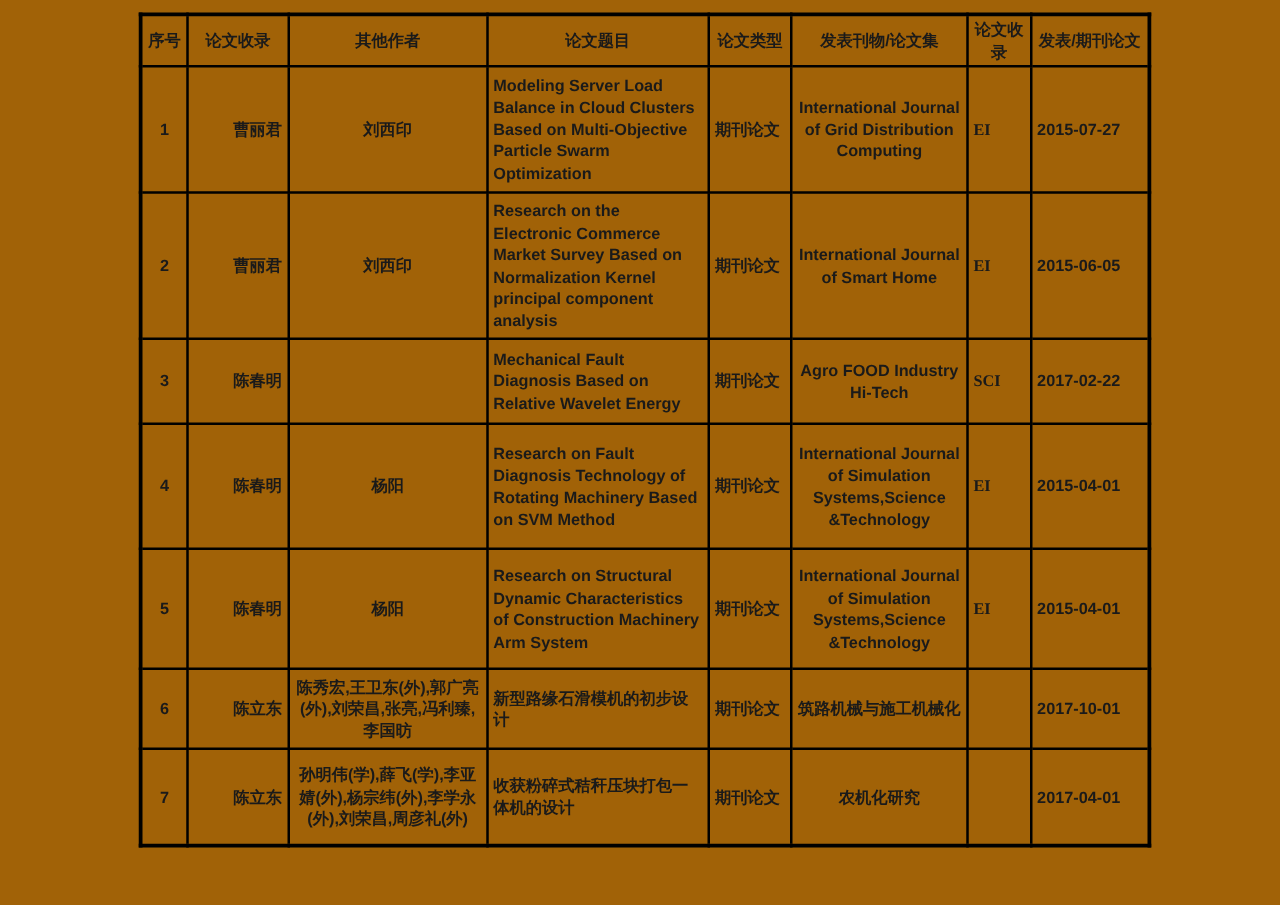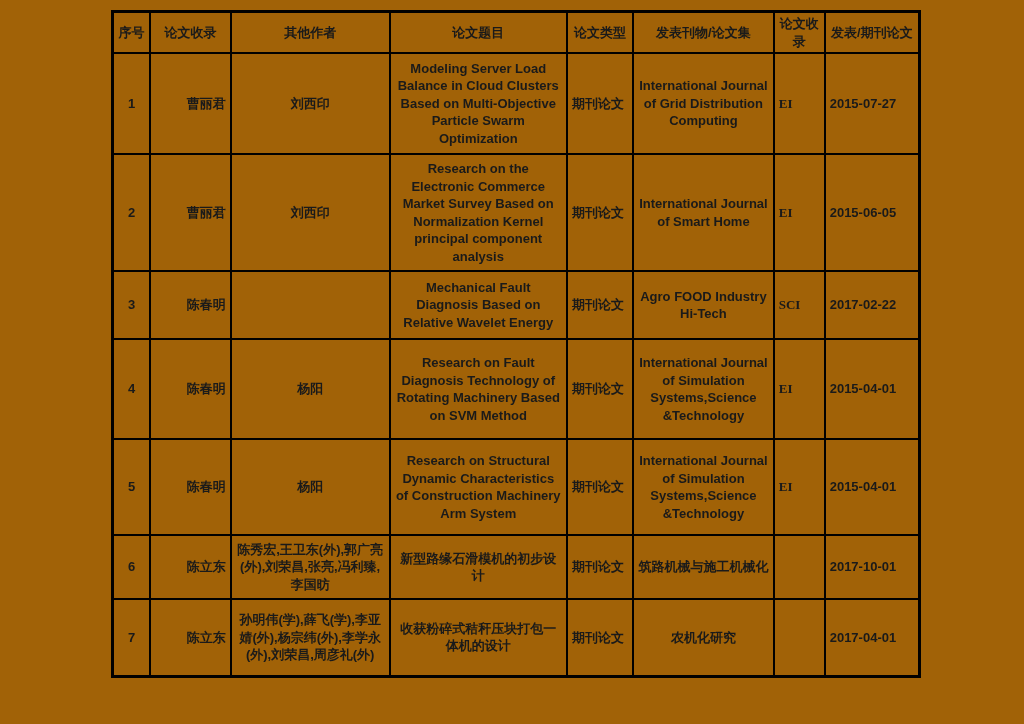--- a/index.html
+++ b/index.html
@@ -41,21 +41,21 @@
     word-wrap: break-word;
   }
   .paper-table th {
     text-align: center;
     height: 34px;
   }
   
   .paper-table td.col-no      { text-align: center; }
   .paper-table td.col-first   { text-align: right; }
   .paper-table td.col-other   { text-align: center; }
-  .paper-table td.col-title   { text-align: center; }
+  .paper-table td.col-title   { text-align: left; }
   .paper-table td.col-type    { text-align: left; margin-top: 36px; }
   .paper-table td.col-venue   { text-align: center; }
   .paper-table td.col-index   { text-align: left; font-family: Liberation Serif, serif; }
   .paper-table td.col-date    { text-align: left; white-space: nowrap; }
   
   tbody tr:nth-child(1) { height: 101px; }
   tbody tr:nth-child(2) { height: 117px; }
   tbody tr:nth-child(3) { height: 68px; }
   tbody tr:nth-child(4) { height: 100px; }
   tbody tr:nth-child(5) { height: 96px; }

